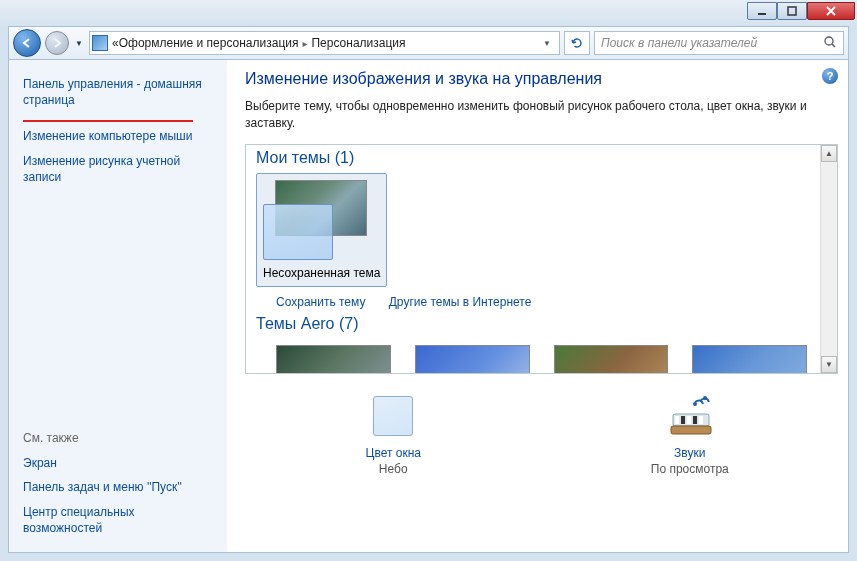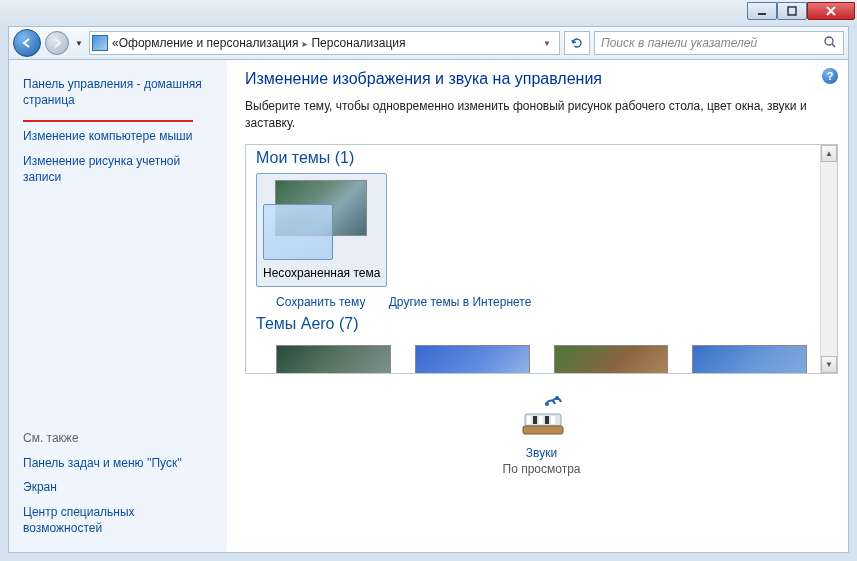--- a/index.html
+++ b/index.html
@@ -143,22 +143,22 @@
 
   <div class="sidebar">
     <a>Панель управления - домашняя страница</a>
     <div style="height:10px"></div>
     <div class="redline"></div>
     <a>Изменение компьютере мыши</a>
     <a>Изменение рисунка учетной записи</a>
 
     <div class="sidebar-lower">
       <div class="heading">См. также</div>
+      <a>Экран</a>
       <a>Панель задач и меню ''Пуск''</a>
-      <a>Экран</a>
       <a>Центр специальных возможностей</a>
     </div>
   </div>
 
   <div class="content">
     <div class="help-icon" title="Справка">?</div>
 
     <h1 class="page-title">Изменение изображения и звука на управления</h1>
     <p class="page-desc">Выберите тему, чтобы одновременно изменить фоновый рисунок рабочего стола, цвет окна, звуки и заставку.</p>
 
@@ -187,20 +187,27 @@
         <div class="aero-row">
           <div class="aero-thm aero1"></div>
           <div class="aero-thm aero2"></div>
           <div class="aero-thm aero3"></div>
           <div class="aero-thm aero4"></div>
         </div>
       </div>
     </div>
 
     <div class="opts">
+      <div class="opt">
+        <div class="opt-icon">
+            <div class="color-sq"></div>
+          </div>
+        <div class="opt-title">Цвет окна</div>
+        <div class="opt-sub">Небо</div>
+      </div>
       <div class="opt">
         <div class="opt-icon">
           <svg width="50" height="44">
             <path d="M30 8 q6 -4 8 2 M36 6 q6 -4 8 2" fill="none" stroke="#1e5fa8" stroke-width="2"></path>
             <circle cx="30" cy="10" r="2" fill="#1e5fa8"></circle>
               <circle cx="40" cy="4" r="2" fill="#1e5fa8"></circle>
             <rect x="8" y="20" width="36" height="12" rx="2" fill="#e0e6ee" stroke="#8aa"></rect>
             <rect x="10" y="22" width="4" height="8" fill="#fff"></rect>
               <rect x="16" y="22" width="4" height="8" fill="#333"></rect>
               <rect x="22" y="22" width="4" height="8" fill="#fff"></rect>

